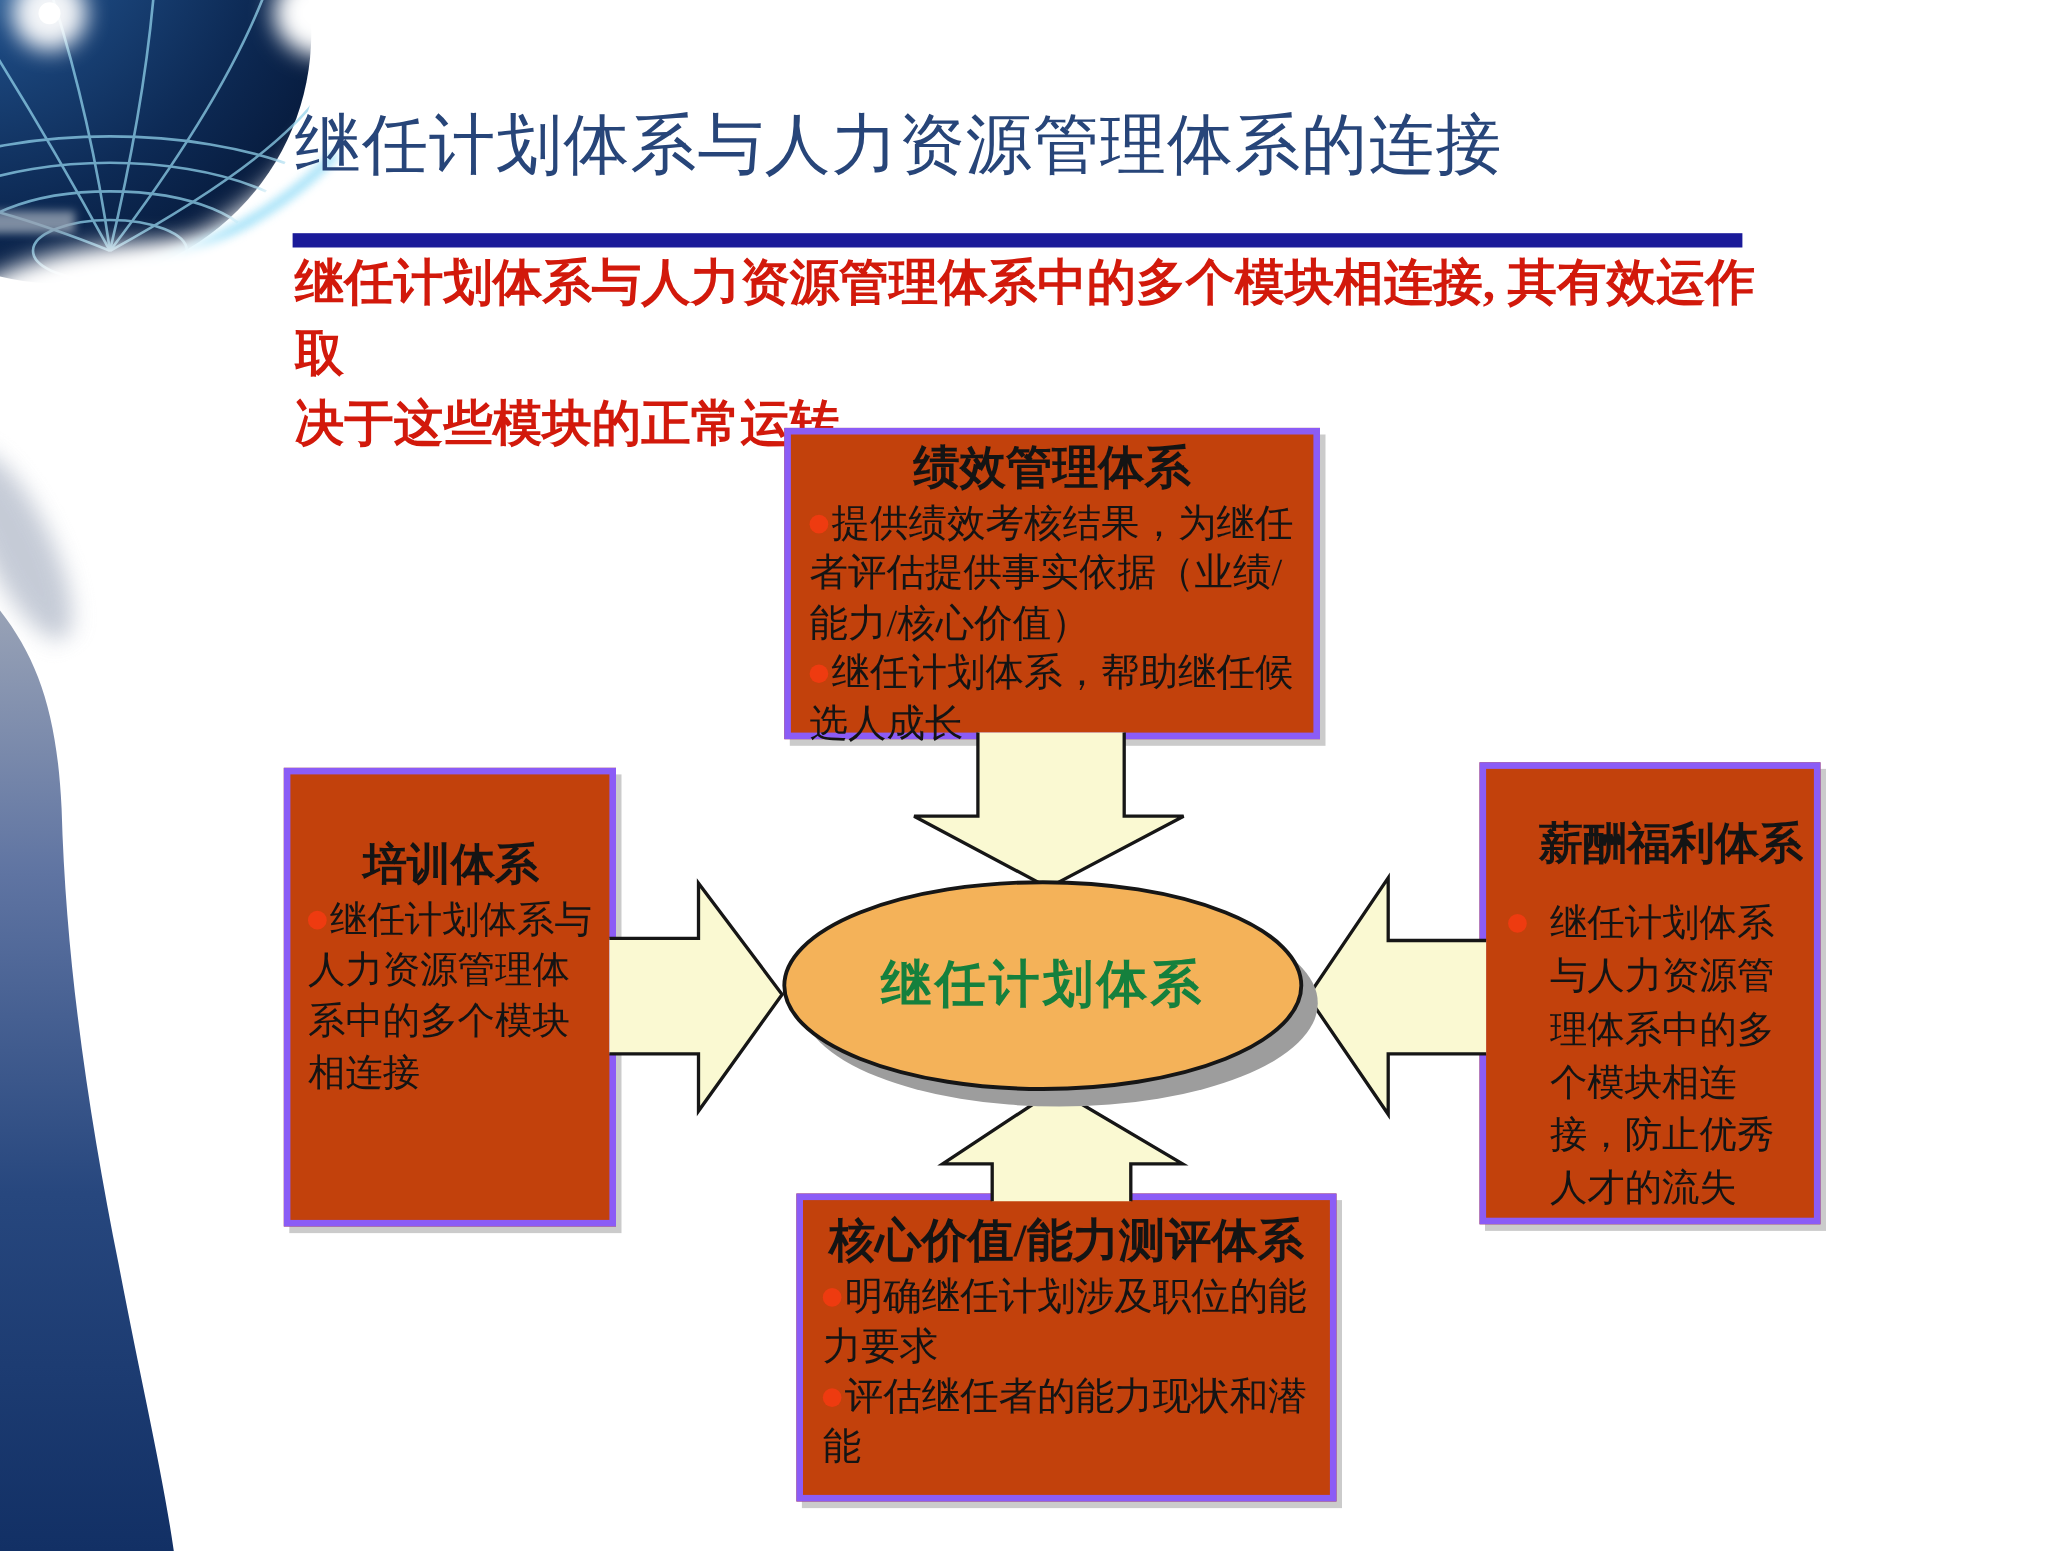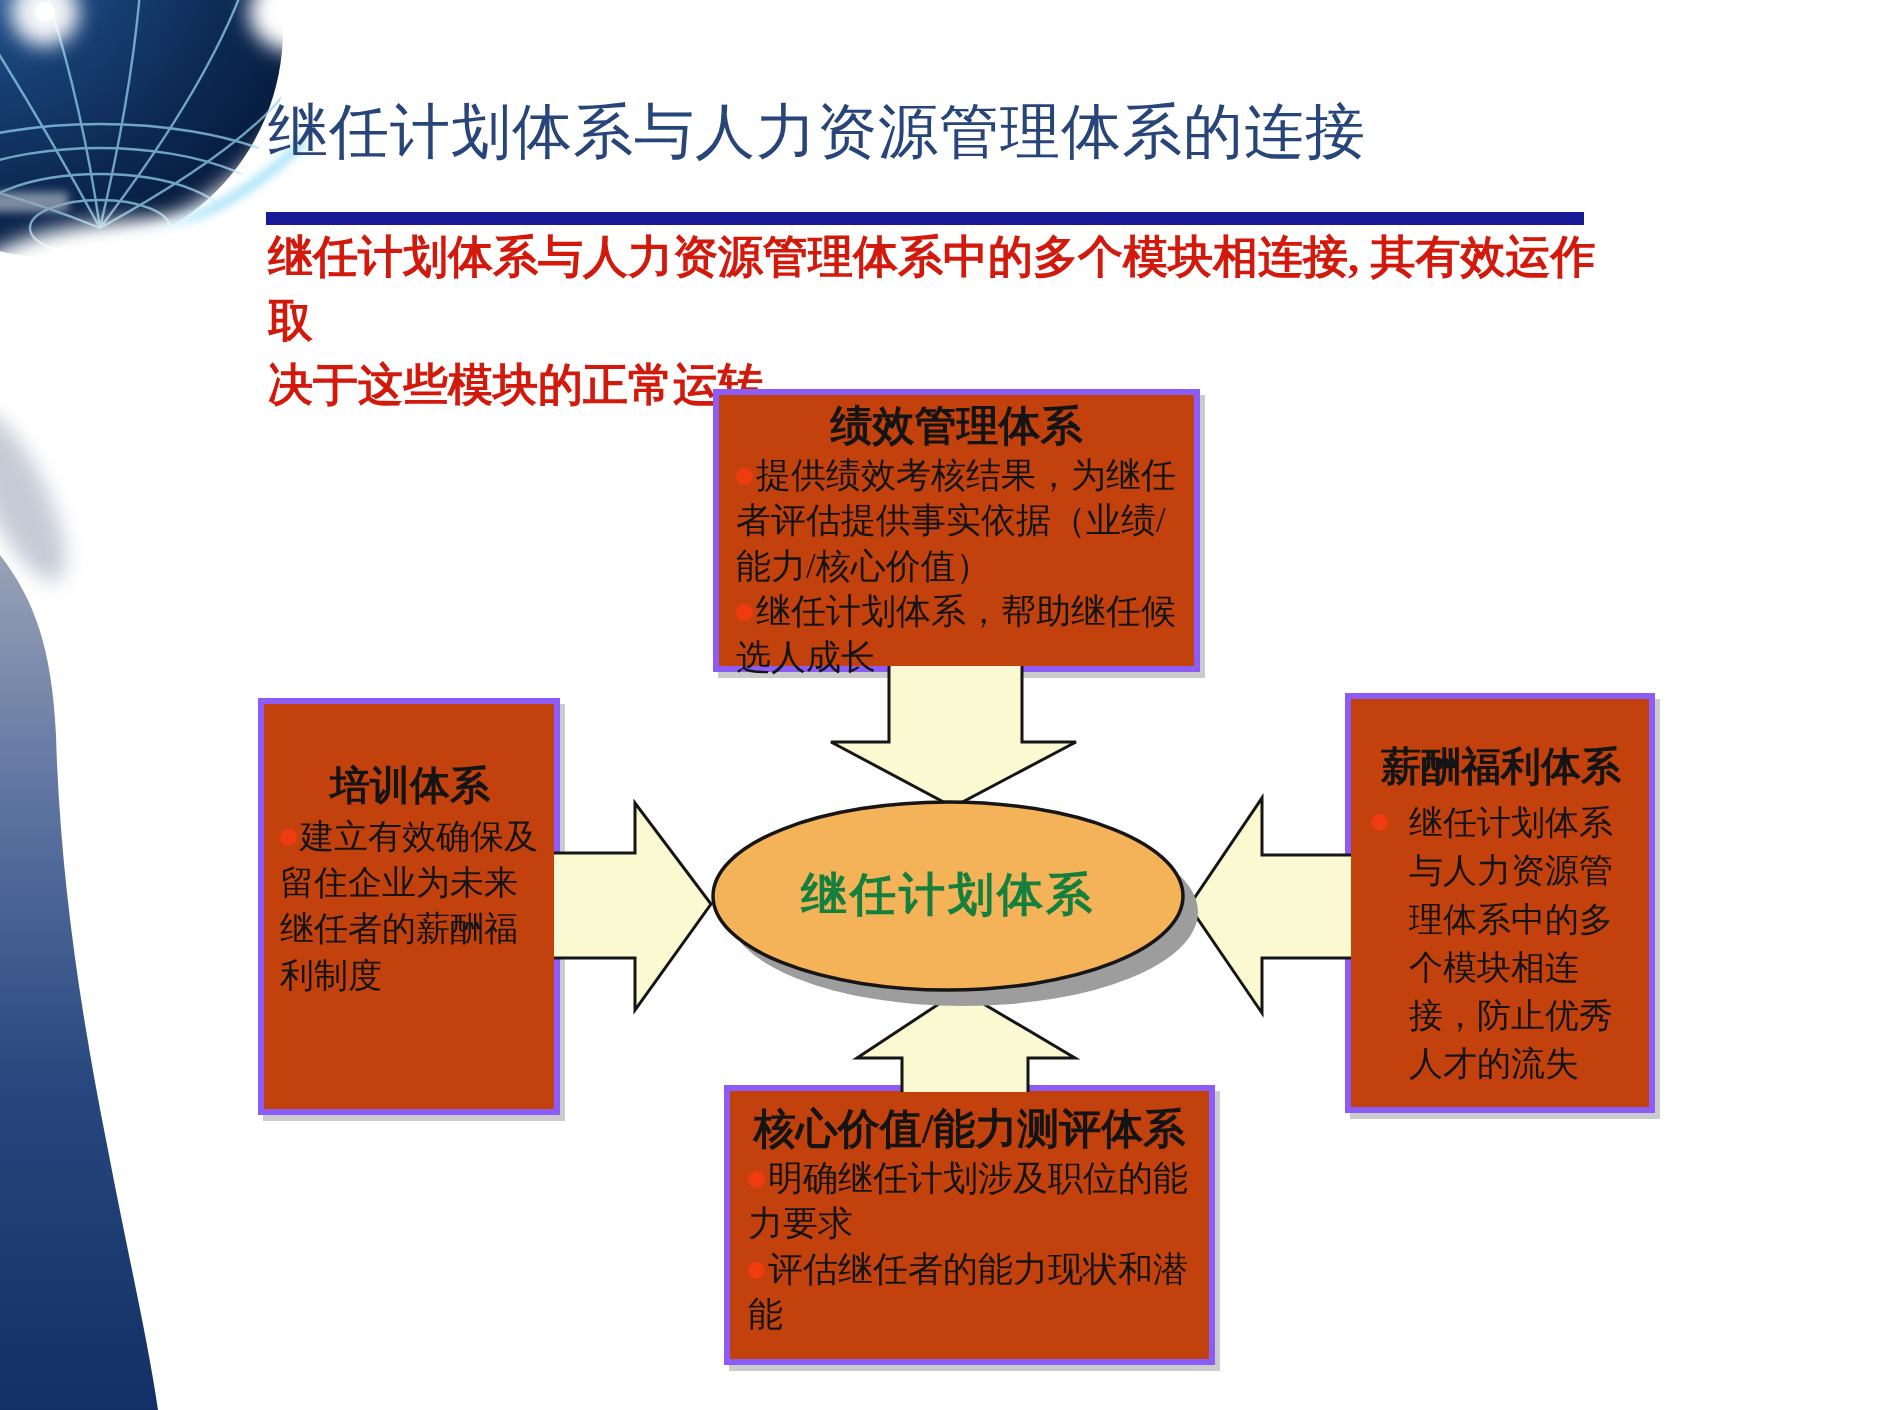--- a/index.html
+++ b/index.html
@@ -44,21 +44,21 @@
   }
   .box-performance{left:713px;top:389px;width:487px;height:283px;padding:5px 17px 0 17px;}
   .box-performance .btitle{font-size:42px;line-height:1.25;}
   .box-performance .bullet{font-size:35px;line-height:1.3;}
 
   .box-training{left:258px;top:698px;width:302px;height:417px;padding:58px 14px 0 16px;}
   .box-training .btitle{font-size:40px;line-height:1.2;margin-bottom:4px;}
   .box-training .bullet{font-size:34px;line-height:1.36;}
 
   .box-compensation{left:1345px;top:693px;width:310px;height:420px;padding:44px 10px 0 12px;}
-  .box-compensation .btitle{font-size:40px;line-height:1.2;margin-bottom:8px;}
+  .box-compensation .btitle{font-size:40px;line-height:1.2;margin-bottom:25px;text-align:right;}
   .box-compensation .bullet{font-size:34px;line-height:1.42;padding-left:46px;}
   .box-compensation .dot{position:absolute;left:8px;top:15px;}
 
   .box-competency{left:724px;top:1085px;width:491px;height:280px;padding:12px 18px 0 18px;}
   .box-competency .btitle{font-size:42px;line-height:1.25;}
   .box-competency .bullet{font-size:35px;line-height:1.3;}
 
   
   .center-label{
     position:absolute;left:698px;top:864px;width:500px;
@@ -133,21 +133,21 @@
   </div>
 
   <div class="dbox box-performance">
     <div class="btitle">绩效管理体系</div>
     <div class="bullet"><span class="dot"></span><span>提供绩效考核结果，为继任者评估提供事实依据（业绩/能力/核心价值）</span></div>
     <div class="bullet"><span class="dot"></span><span>继任计划体系，帮助继任候选人成长</span></div>
   </div>
 
   <div class="dbox box-training">
     <div class="btitle">培训体系</div>
-    <div class="bullet"><span class="dot"></span><span>建立有效确保及留住企业为未来继任者的薪酬福利制度</span></div>
+    <div class="bullet"><span class="dot"></span><span>继任计划体系与人力资源管理体系中的多个模块相连接</span></div>
   </div>
 
   <div class="dbox box-compensation">
     <div class="btitle">薪酬福利体系</div>
     <div class="bullet"><span class="dot"></span><span>继任计划体系与人力资源管理体系中的多个模块相连接，防止优秀人才的流失</span></div>
   </div>
 
   <div class="dbox box-competency">
     <div class="btitle">核心价值/能力测评体系</div>
     <div class="bullet"><span class="dot"></span><span>明确继任计划涉及职位的能力要求</span></div>

